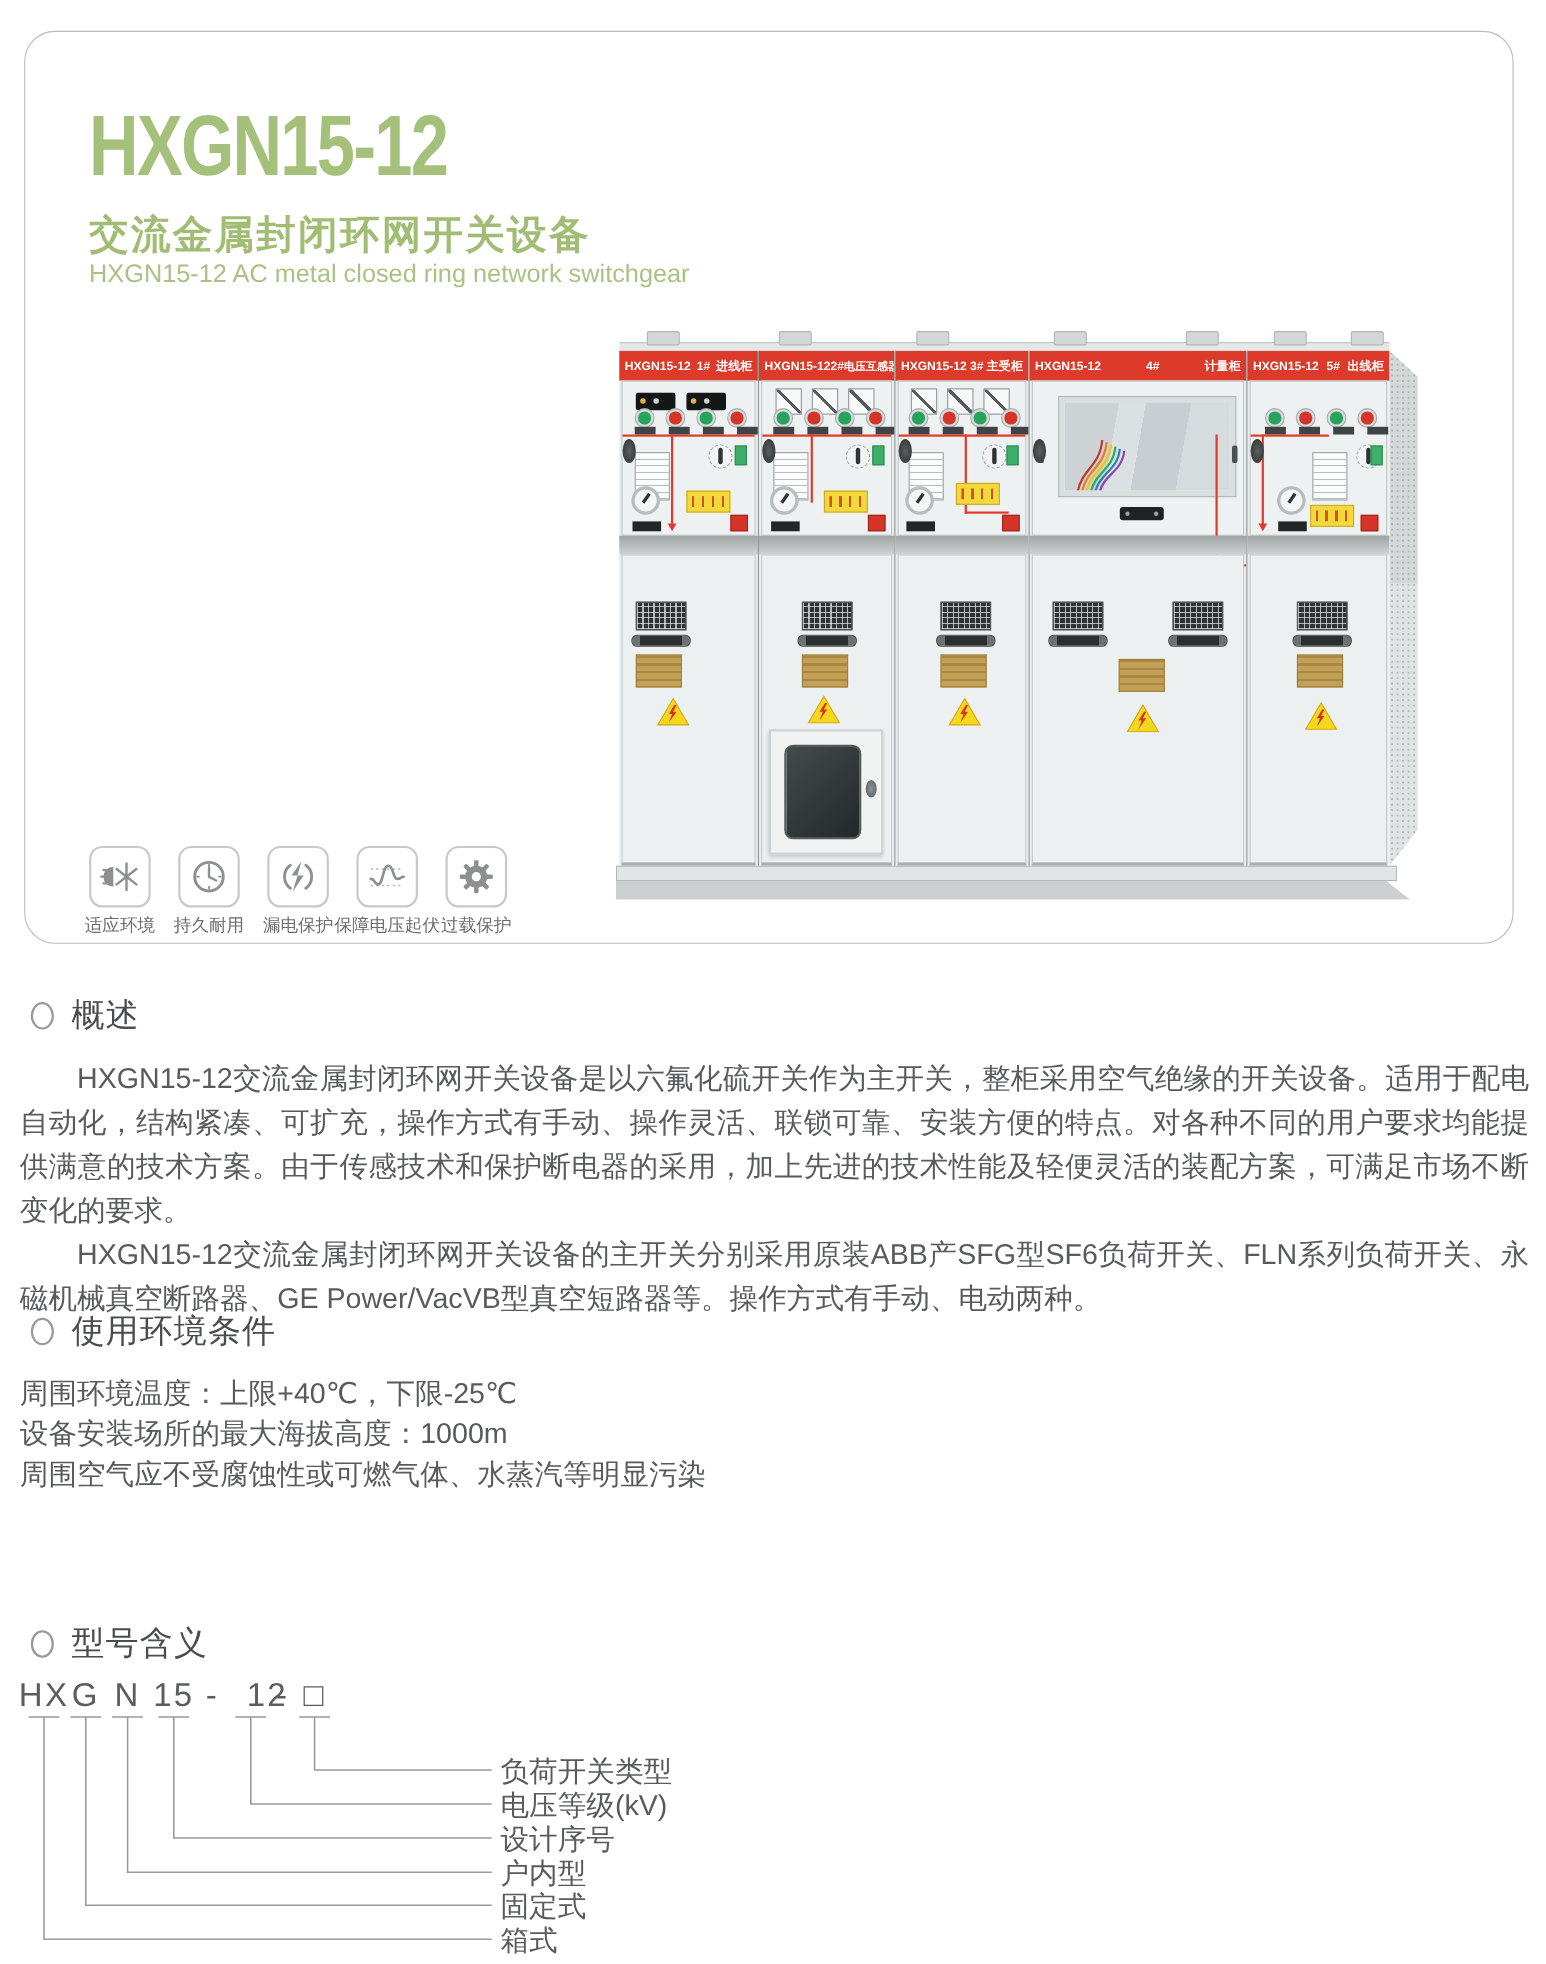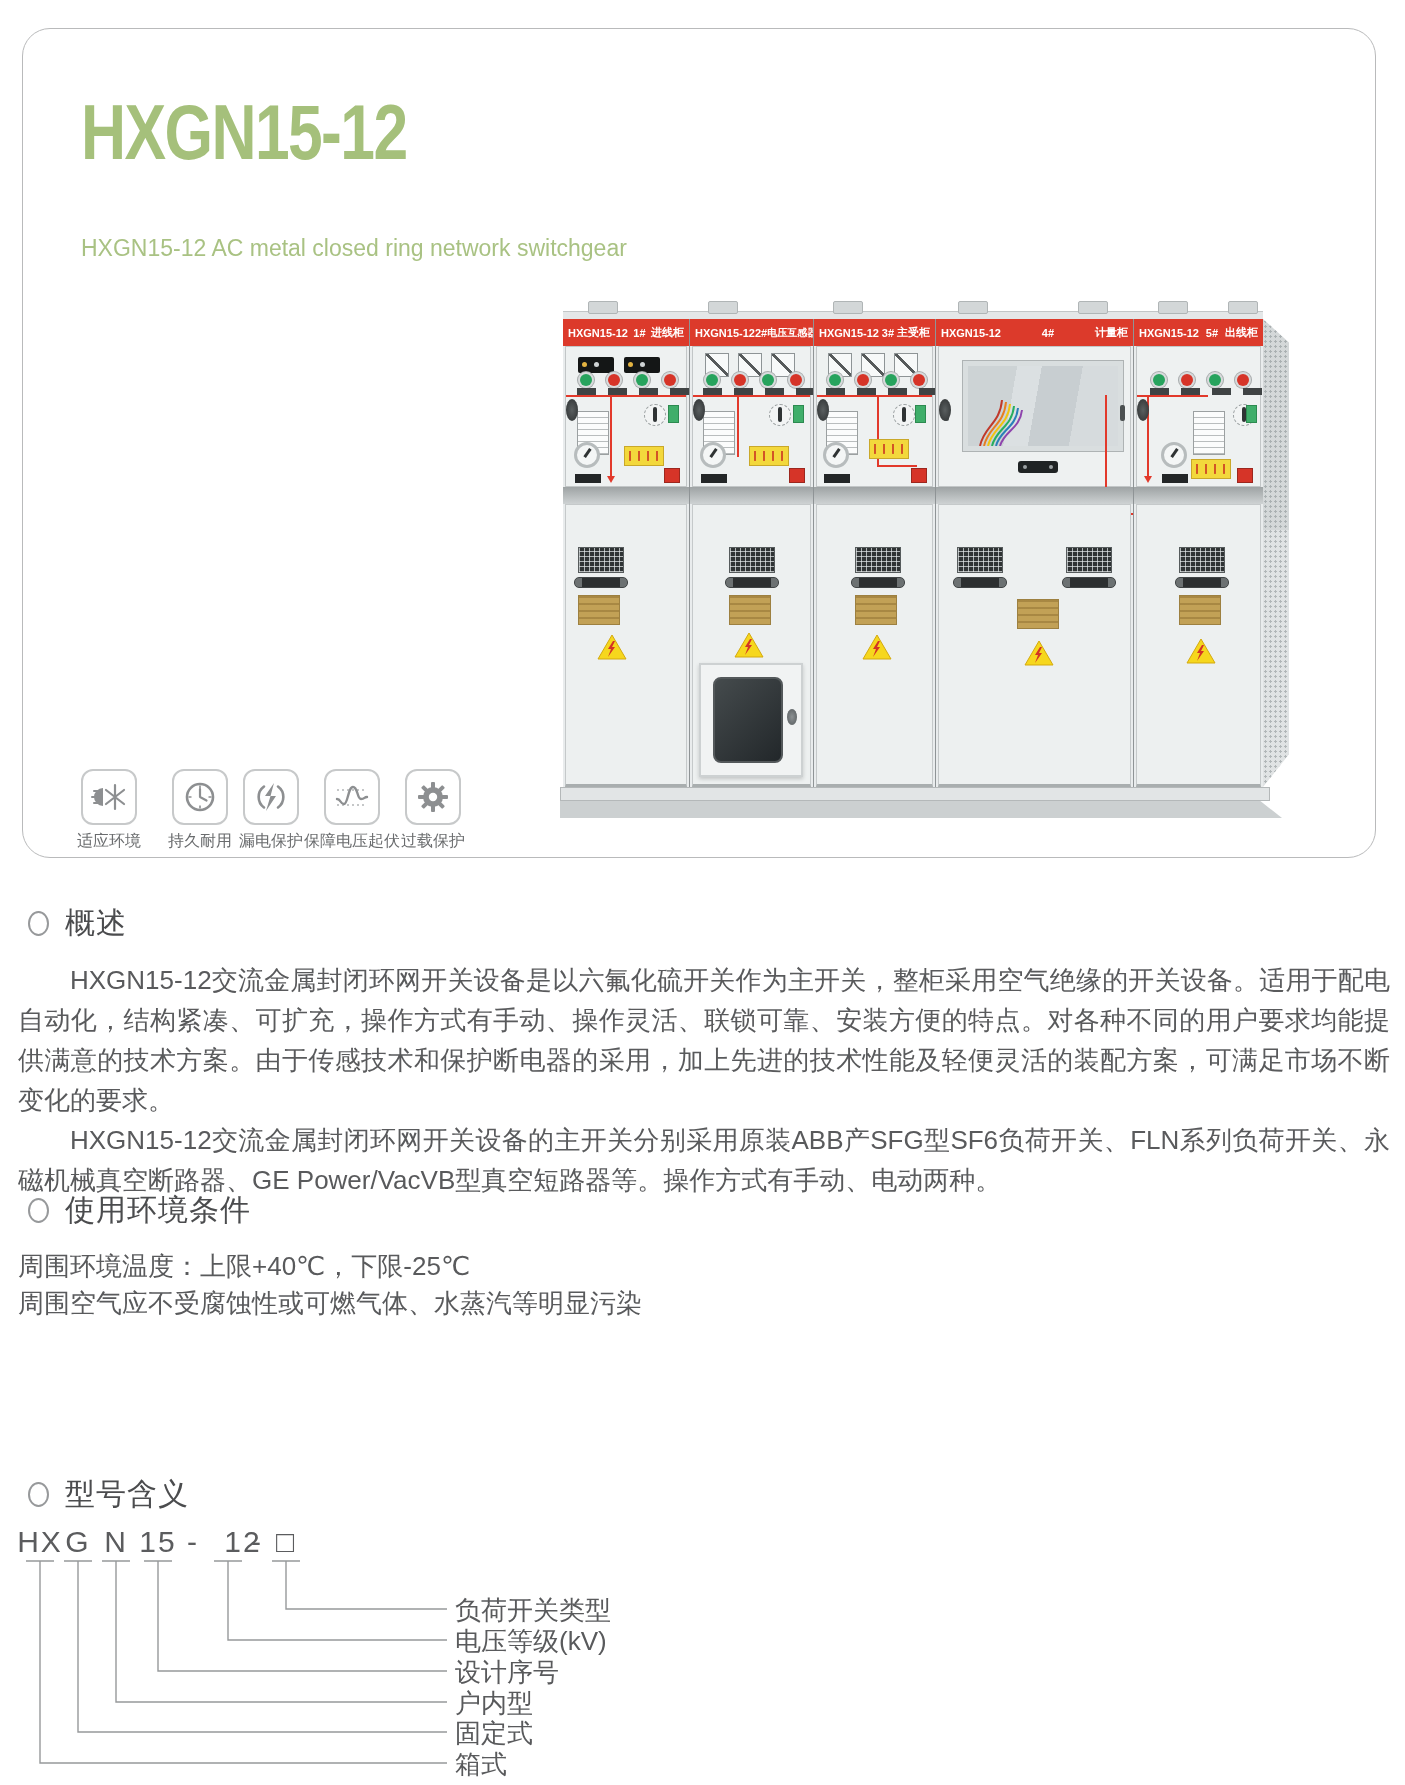--- a/index.html
+++ b/index.html
@@ -113,20 +113,21 @@
   .diagram{position:absolute;left:0;top:1515px;width:780px;height:270px;}
   .code{position:absolute;top:10px;font-size:30px;color:#5b5c5e;transform:translateX(-50%);letter-spacing:2px;white-space:nowrap;}
   .dlabel{position:absolute;left:455px;font-size:26px;color:#595a5c;white-space:nowrap;}
   .dlines{position:absolute;left:0;top:0;}
 </style>
 </head>
 <body>
 
 <div class="card">
   <div class="big-title">HXGN15-12</div>
+  <div class="cn-sub">交流金属封闭环网开关设备</div>
   <div class="en-sub">HXGN15-12 AC metal closed ring network switchgear</div>
 
   <div class="eqp">
     <div class="roof"></div>
     <div class="tab" style="left:30px"></div>
     <div class="tab" style="left:150px"></div>
     <div class="tab" style="left:275px"></div>
     <div class="tab" style="left:400px"></div>
     <div class="tab" style="left:520px"></div>
     <div class="tab" style="left:600px"></div>
@@ -362,21 +363,21 @@
   <div class="feature" style="left:58px">
     <div class="fbox">
       <svg width="40" height="40" viewBox="0 0 40 40">
         <path d="M14 11a9 9 0 0 0 0 18z" fill="#8d8f91"></path>
         <path d="M5 14h4M3 20h5M5 26h4" stroke="#8d8f91" stroke-width="2" stroke-linecap="round"></path>
         <path d="M26 8v24M17 13l18 14M35 13L17 27" stroke="#8d8f91" stroke-width="2.2" stroke-linecap="round"></path>
       </svg>
     </div>
     <div class="flabel">适应环境</div>
   </div>
-  <div class="feature" style="left:149px">
+  <div class="feature" style="left:139px">
     <div class="fbox">
       <svg width="40" height="40" viewBox="0 0 40 40">
         <circle cx="20" cy="20" r="13" fill="none" stroke="#8d8f91" stroke-width="2.6"></circle>
         <path d="M20 8.5v3M20 28.5v3M8.5 20h3M28.5 20h3" stroke="#8d8f91" stroke-width="1.6"></path>
         <path d="M20 20V12M20 20l6.5 3.5" stroke="#8d8f91" stroke-width="2.2" stroke-linecap="round"></path>
       </svg>
     </div>
     <div class="flabel">持久耐用</div>
   </div>
   <div class="feature" style="left:220px">
@@ -428,20 +429,21 @@
   <p>HXGN15-12交流金属封闭环网开关设备是以六氟化硫开关作为主开关，整柜采用空气绝缘的开关设备。适用于配电自动化，结构紧凑、可扩充，操作方式有手动、操作灵活、联锁可靠、安装方便的特点。对各种不同的用户要求均能提供满意的技术方案。由于传感技术和保护断电器的采用，加上先进的技术性能及轻便灵活的装配方案，可满足市场不断变化的要求。</p>
   <p>HXGN15-12交流金属封闭环网开关设备的主开关分别采用原装ABB产SFG型SF6负荷开关、FLN系列负荷开关、永磁机械真空断路器、GE Power/VacVB型真空短路器等。操作方式有手动、电动两种。</p>
 </div>
 
 <div class="sec-head" style="top:1190px">
   <span class="hdot"></span>
   <span>使用环境条件</span>
 </div>
 <div class="envlist">
   <div>周围环境温度：上限+40℃，下限-25℃</div>
+  <div>设备安装场所的最大海拔高度：1000m</div>
   <div>周围空气应不受腐蚀性或可燃气体、水蒸汽等明显污染</div>
 </div>
 
 <div class="sec-head" style="top:1474px">
   <span class="hdot"></span>
   <span>型号含义</span>
 </div>
 <div class="diagram">
   <svg class="dlines" width="780" height="270" viewBox="0 0 780 270">
     <g stroke="#97999b" stroke-width="1.4" fill="none">

